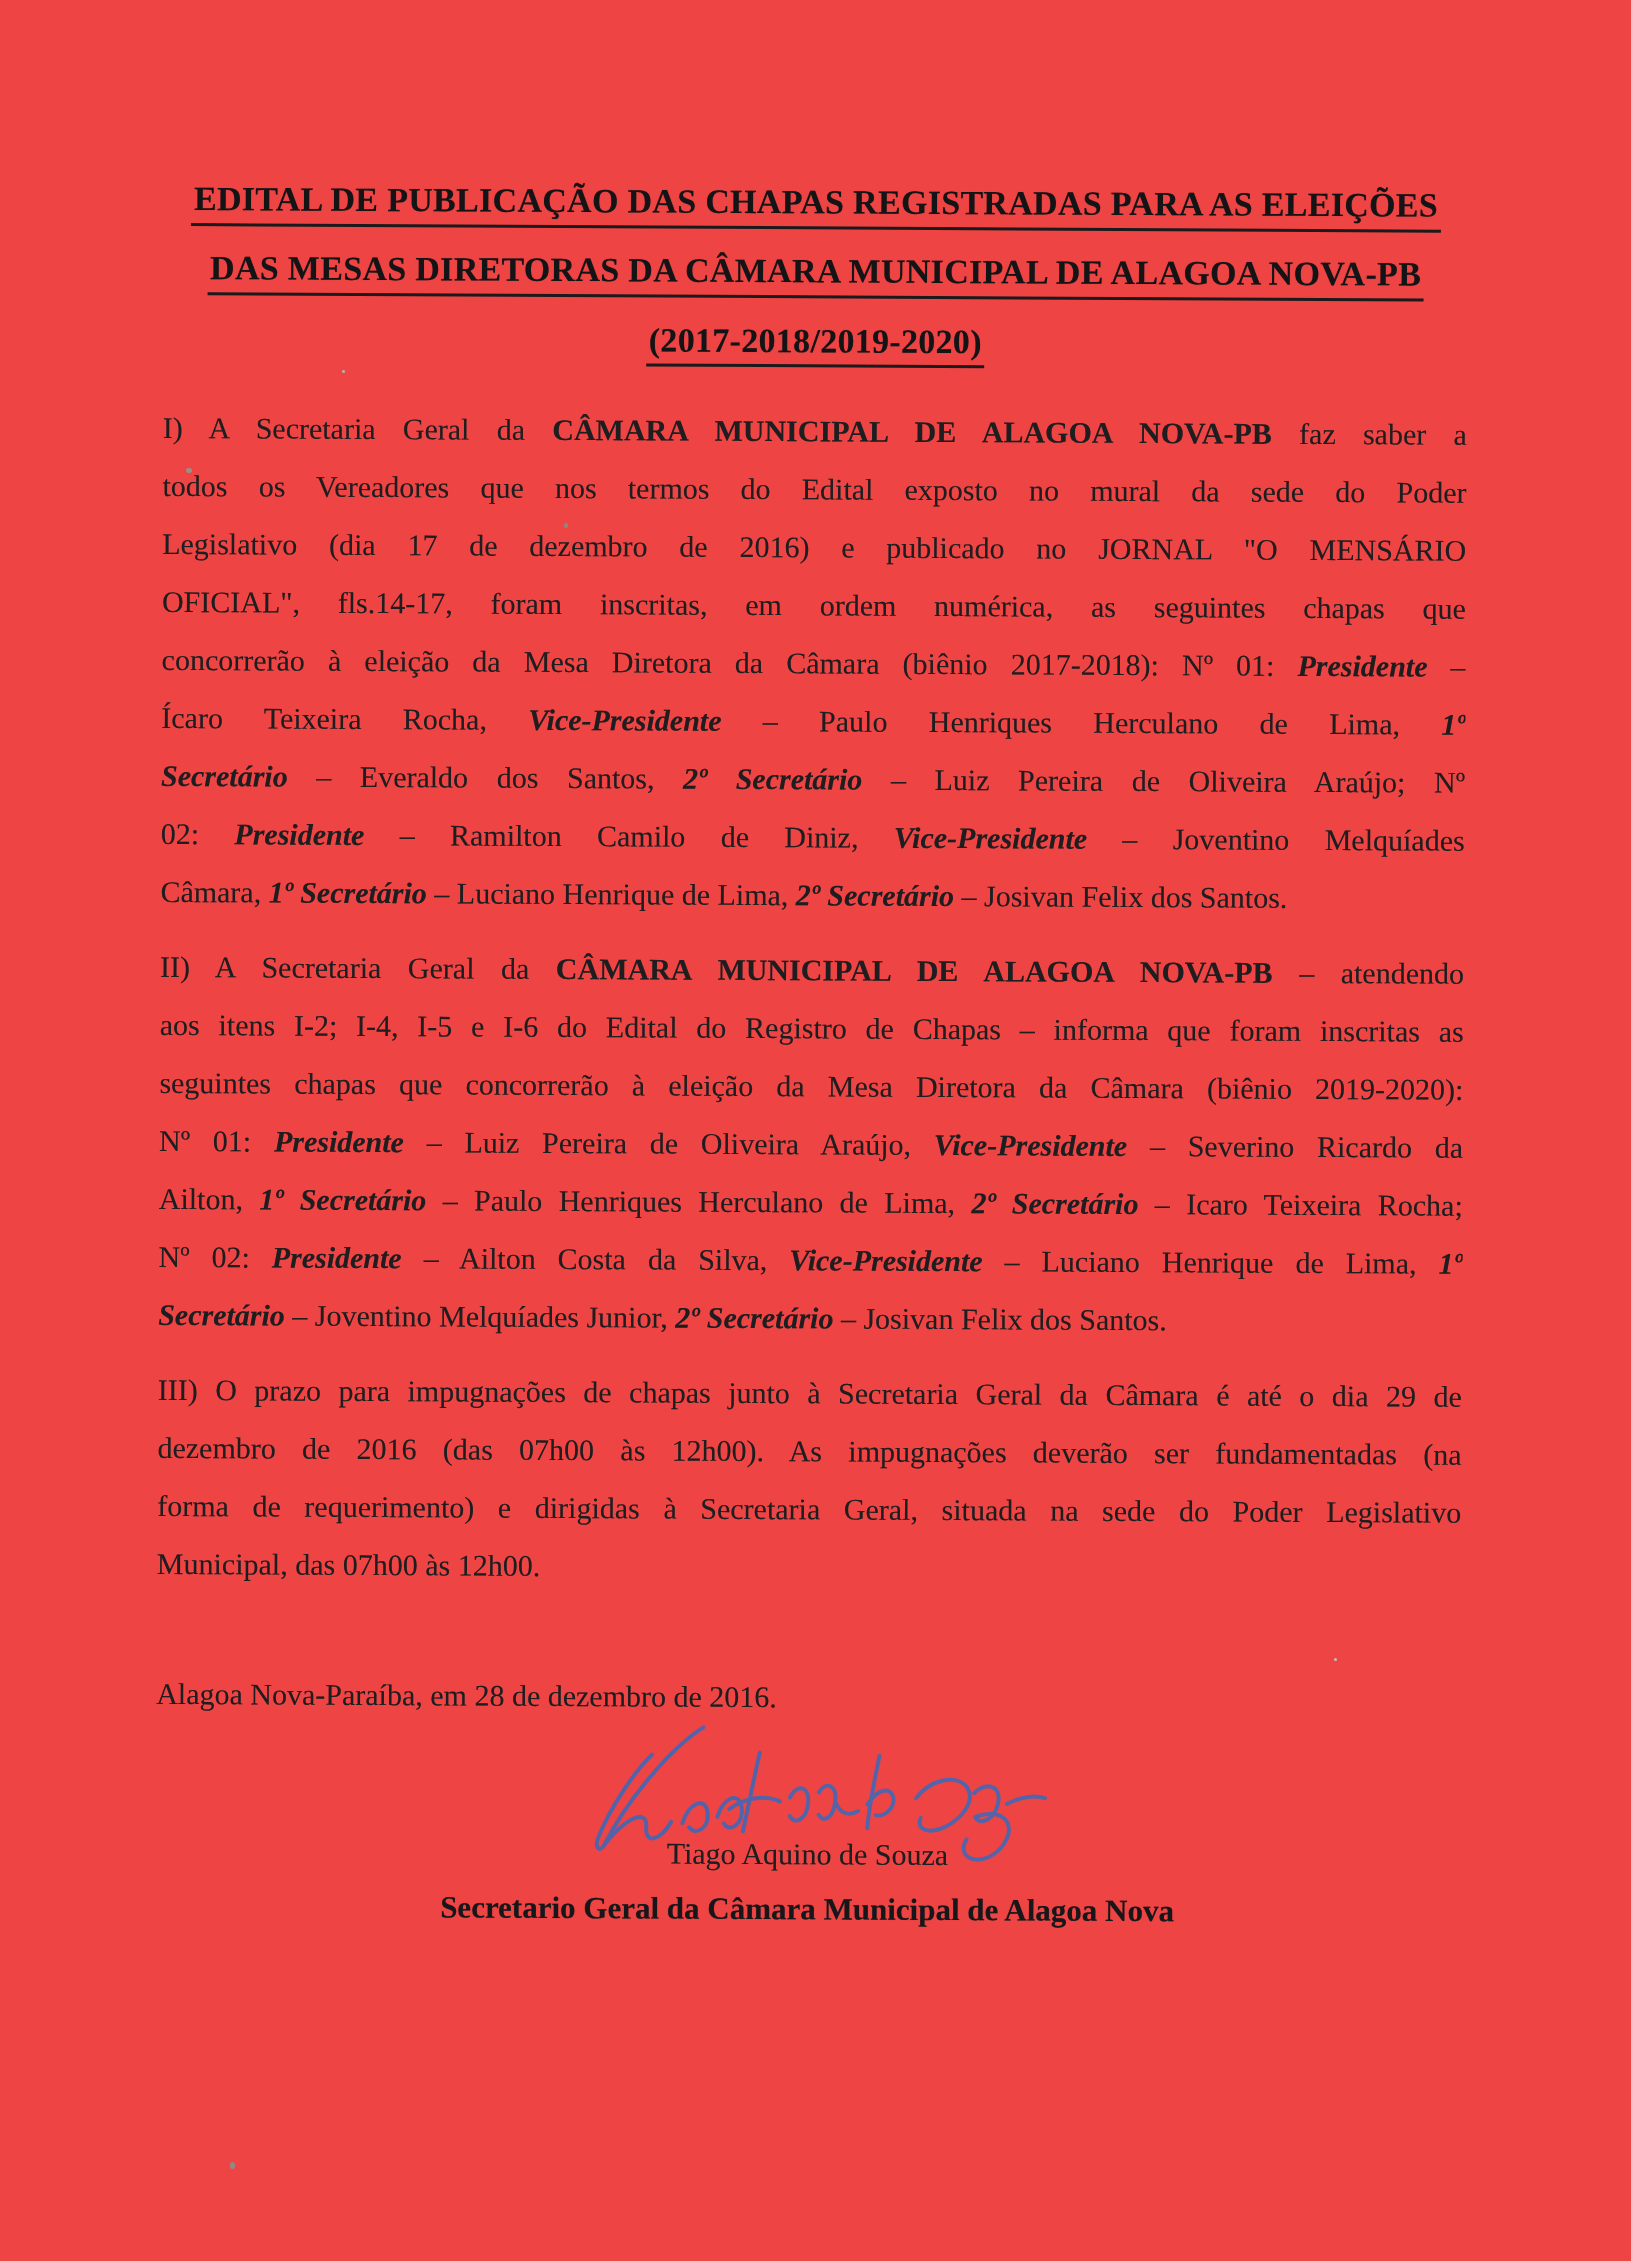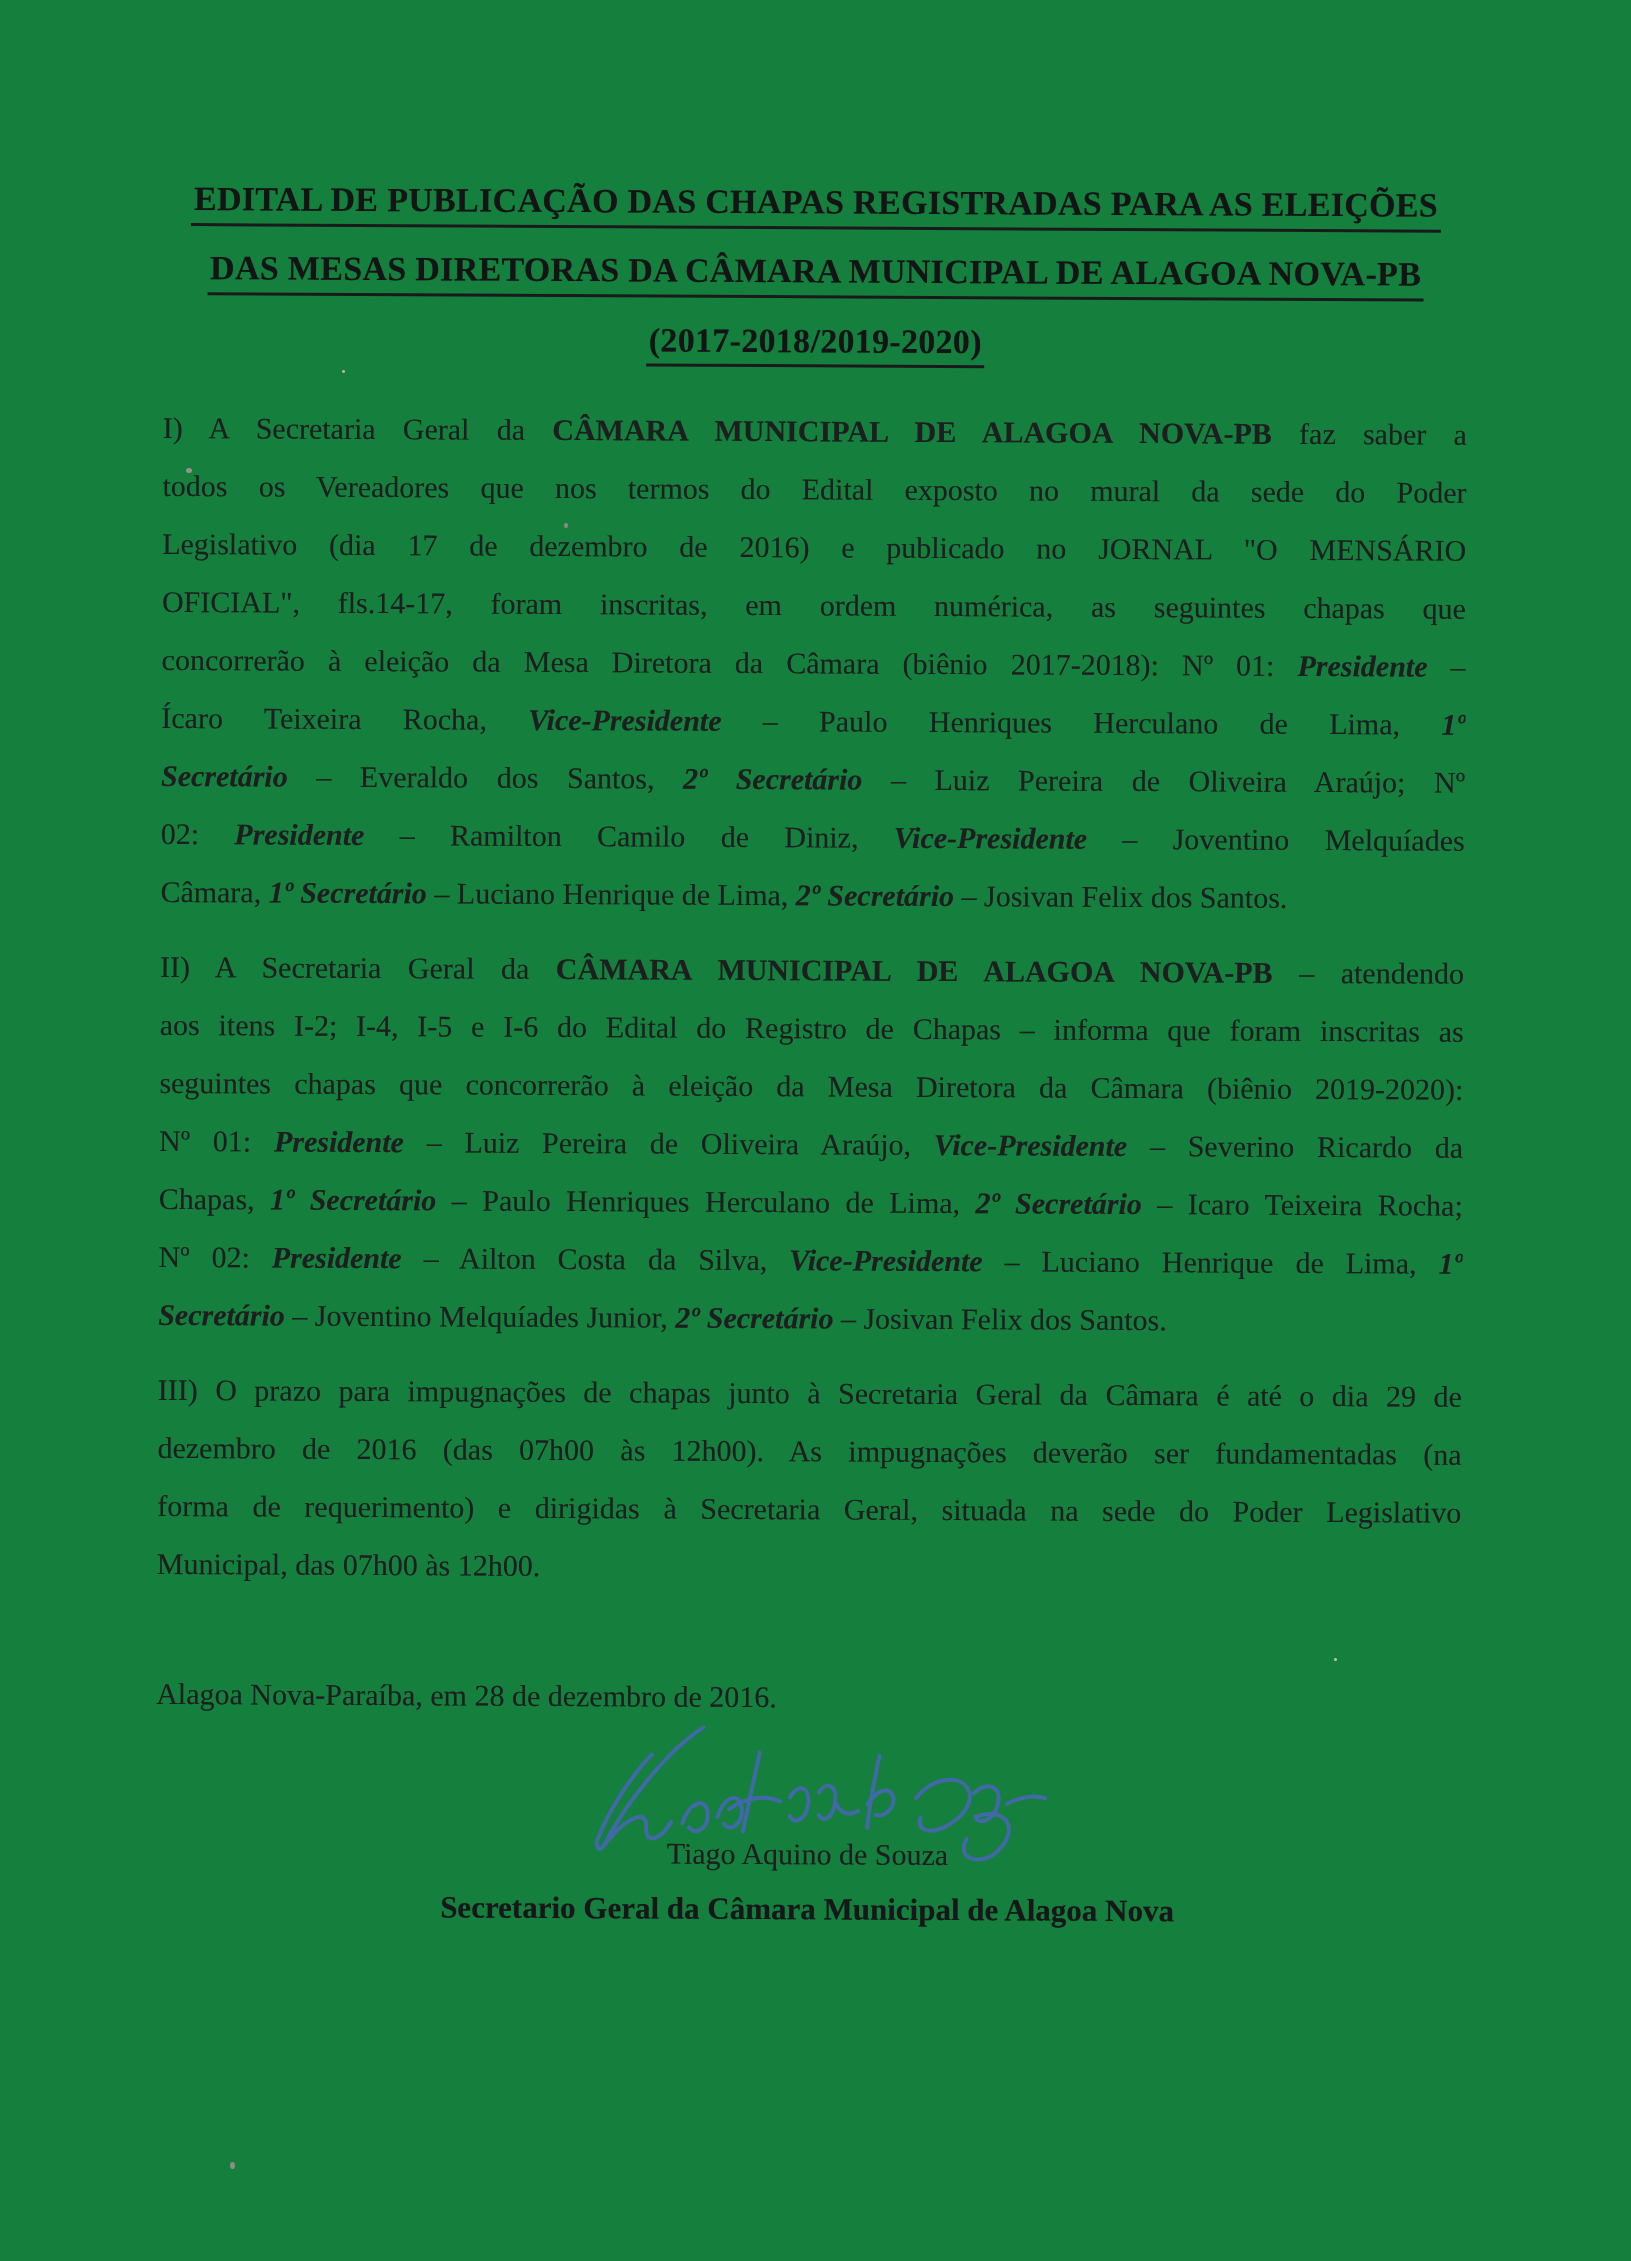--- a/index.html
+++ b/index.html
@@ -1,19 +1,19 @@
 <!DOCTYPE html>
 <html style="font-size:10.5px"><head>
 <meta charset="utf-8">
 <style>
   html,body{margin:0;padding:0;background:#777;}
   .page{
     position:relative;
     width:1632px;height:2261px;
-    background:#15803d;
+    background:#ef4444;
     overflow:hidden;
     font-family:"Liberation Serif","DejaVu Serif",serif;
     color:#1e1e20;
   }
   .doc{
     position:absolute;inset:0;
     padding:0 164px;
     transform:rotate(0.3deg);
     transform-origin:171px 211px;
   }
@@ -93,21 +93,21 @@
           <div class="line"><span class="run-n">Ícaro Teixeira Rocha, </span><span class="run-bi">Vice-Presidente</span><span class="run-n"> – Paulo Henriques Herculano de Lima, </span><span class="run-bi">1º</span></div>
           <div class="line"><span class="run-bi">Secretário</span><span class="run-n"> – Everaldo dos Santos, </span><span class="run-bi">2º Secretário</span><span class="run-n"> – Luiz Pereira de Oliveira Araújo; Nº</span></div>
           <div class="line"><span class="run-n">02: </span><span class="run-bi">Presidente</span><span class="run-n"> – Ramilton Camilo de Diniz, </span><span class="run-bi">Vice-Presidente</span><span class="run-n"> – Joventino Melquíades</span></div>
           <div class="line last"><span class="run-n">Câmara, </span><span class="run-bi">1º Secretário</span><span class="run-n"> – Luciano Henrique de Lima, </span><span class="run-bi">2º Secretário</span><span class="run-n"> – Josivan Felix dos Santos.</span></div>
         </div>
         <div class="para">
           <div class="line"><span class="run-n">II) A Secretaria Geral da </span><span class="run-b">CÂMARA MUNICIPAL DE ALAGOA NOVA-PB</span><span class="run-n"> – atendendo</span></div>
           <div class="line"><span class="run-n">aos itens I-2; I-4, I-5 e I-6 do Edital do Registro de Chapas – informa que foram inscritas as</span></div>
           <div class="line"><span class="run-n">seguintes chapas que concorrerão à eleição da Mesa Diretora da Câmara (biênio 2019-2020):</span></div>
           <div class="line"><span class="run-n">Nº 01: </span><span class="run-bi">Presidente</span><span class="run-n"> – Luiz Pereira de Oliveira Araújo, </span><span class="run-bi">Vice-Presidente</span><span class="run-n"> – Severino Ricardo da</span></div>
-          <div class="line"><span class="run-n">Chapas, </span><span class="run-bi">1º Secretário</span><span class="run-n"> – Paulo Henriques Herculano de Lima, </span><span class="run-bi">2º Secretário</span><span class="run-n"> – Icaro Teixeira Rocha;</span></div>
+          <div class="line"><span class="run-n">Ailton, </span><span class="run-bi">1º Secretário</span><span class="run-n"> – Paulo Henriques Herculano de Lima, </span><span class="run-bi">2º Secretário</span><span class="run-n"> – Icaro Teixeira Rocha;</span></div>
           <div class="line"><span class="run-n">Nº 02: </span><span class="run-bi">Presidente</span><span class="run-n"> – Ailton Costa da Silva, </span><span class="run-bi">Vice-Presidente</span><span class="run-n"> – Luciano Henrique de Lima, </span><span class="run-bi">1º</span></div>
           <div class="line last"><span class="run-bi">Secretário</span><span class="run-n"> – Joventino Melquíades Junior, </span><span class="run-bi">2º Secretário</span><span class="run-n"> – Josivan Felix dos Santos.</span></div>
         </div>
         <div class="para">
           <div class="line"><span class="run-n">III) O prazo para impugnações de chapas junto à Secretaria Geral da Câmara é até o dia 29 de</span></div>
           <div class="line"><span class="run-n">dezembro de 2016 (das 07h00 às 12h00). As impugnações deverão ser fundamentadas (na</span></div>
           <div class="line"><span class="run-n">forma de requerimento) e dirigidas à Secretaria Geral, situada na sede do Poder Legislativo</span></div>
           <div class="line last"><span class="run-n">Municipal, das 07h00 às 12h00.</span></div>
         </div>
       </div>

